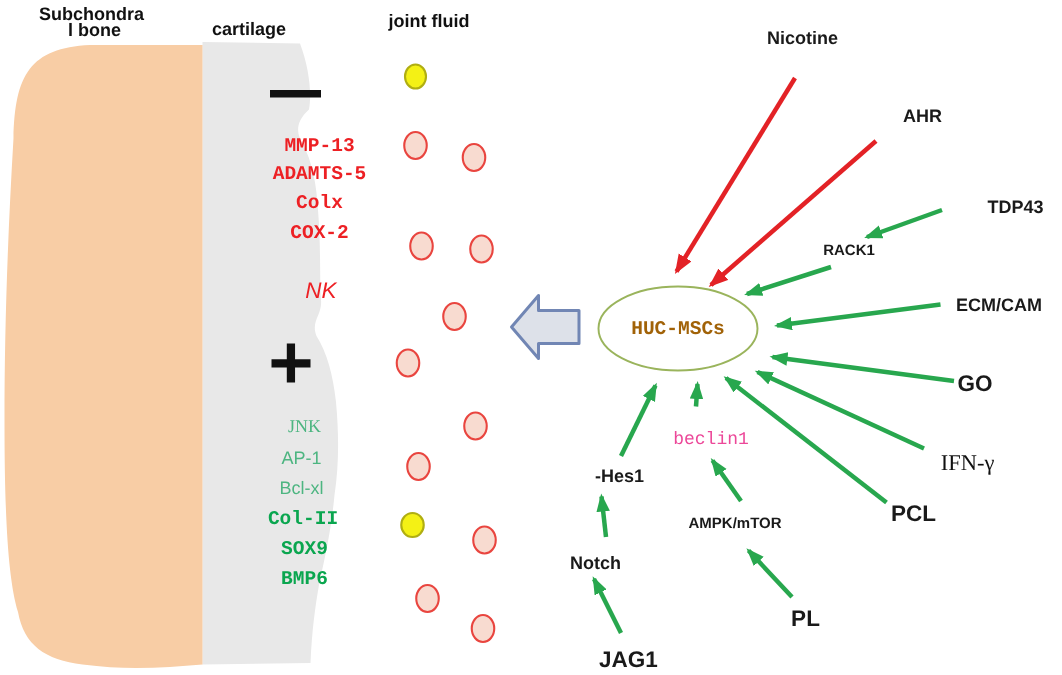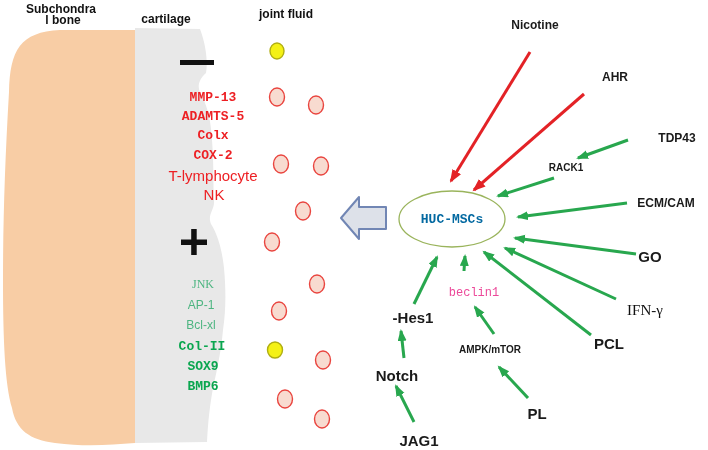--- a/index.html
+++ b/index.html
@@ -7,21 +7,21 @@
     position:relative;width:704px;height:450px;background:#ffffff;overflow:hidden;
     font-family:"Liberation Sans",sans-serif;
   }
   #figure-svg{position:absolute;left:0;top:0;}
   .lbl{position:absolute;transform:translate(-50%,-50%);white-space:nowrap;line-height:1;}
   .f-sans-b{font-family:"Liberation Sans",sans-serif;font-weight:bold;color:#1a1a1a;}
   .f-mono-b{font-family:"Liberation Mono","DejaVu Sans Mono",monospace;font-weight:bold;}
   .f-mono{font-family:"Liberation Mono","DejaVu Sans Mono",monospace;}
   .f-serif{font-family:"Liberation Serif",serif;}
   .s15{font-size:15px;} .s14{font-size:12px;} .s13{font-size:13px;}
-  .s12{font-size:12px;} .s11{font-size:15px;} .s10{font-size:10px;}
+  .s12{font-size:12px;} .s11{font-size:12px;} .s10{font-size:10px;}
   .red-t{color:#ed2024;padding-left:34px;}
   .lgreen-t{color:#4db581;}
   .bgreen-t{color:#0aa64f;}
   .hdr{font-size:12px;font-weight:bold;color:#111;}
 </style>
 </head>
 <body>
 
 <div id="canvas">
 
@@ -93,31 +93,30 @@
 
   <div class="lbl hdr" style="left:61px;top:9px;">Subchondra</div>
   <div class="lbl hdr" style="left:63px;top:20px;">l bone</div>
   <div class="lbl hdr" style="left:166px;top:19px;">cartilage</div>
   <div class="lbl hdr" style="left:286px;top:14px;">joint fluid</div>
 
   <div class="lbl f-mono-b s13 red-t" style="left:196px;top:97px;">MMP-13</div>
   <div class="lbl f-mono-b s13 red-t" style="left:196px;top:116px;">ADAMTS-5</div>
   <div class="lbl f-mono-b s13 red-t" style="left:196px;top:135px;">Colx</div>
   <div class="lbl f-mono-b s13 red-t" style="left:196px;top:155px;">COX-2</div>
-  <div class="lbl s15 red-t" style="left:196px;top:175px;">T-lymphocyte</div>
-  <div class="lbl s15 red-t" style="left:197px;top:194px;">NK</div>
+  <div class="lbl s15 red-t" style="left:197px;top:194px;font-style:italic;">NK</div>
 
   <div class="lbl f-serif s14 lgreen-t" style="left:203px;top:284px;">JNK</div>
   <div class="lbl s14 lgreen-t" style="left:201px;top:305px;">AP-1</div>
   <div class="lbl s14 lgreen-t" style="left:201px;top:325px;">Bcl-xl</div>
   <div class="lbl f-mono-b s13 bgreen-t" style="left:202px;top:346px;">Col-II</div>
   <div class="lbl f-mono-b s13 bgreen-t" style="left:203px;top:366px;">SOX9</div>
   <div class="lbl f-mono-b s13 bgreen-t" style="left:203px;top:386px;">BMP6</div>
 
-  <div class="lbl f-mono-b s13" style="left:452px;top:219px;color:#0369a1;">HUC-MSCs</div>
+  <div class="lbl f-mono-b s13" style="left:452px;top:219px;color:#a16207;">HUC-MSCs</div>
 
   <div class="lbl f-sans-b s14" style="left:535px;top:25px;">Nicotine</div>
   <div class="lbl f-sans-b s14" style="left:615px;top:77px;">AHR</div>
   <div class="lbl f-sans-b s14" style="left:677px;top:138px;">TDP43</div>
   <div class="lbl f-sans-b s10" style="left:566px;top:168px;">RACK1</div>
   <div class="lbl f-sans-b s14" style="left:666px;top:203px;text-align:center;">ECM/CAM</div>
   <div class="lbl f-sans-b s15" style="left:650px;top:256px;">GO</div>
   <div class="lbl f-serif s15" style="left:645px;top:310px;color:#111;">IFN-γ</div>
   <div class="lbl f-sans-b s15" style="left:609px;top:343px;">PCL</div>
   <div class="lbl f-sans-b s15" style="left:537px;top:413px;">PL</div>

